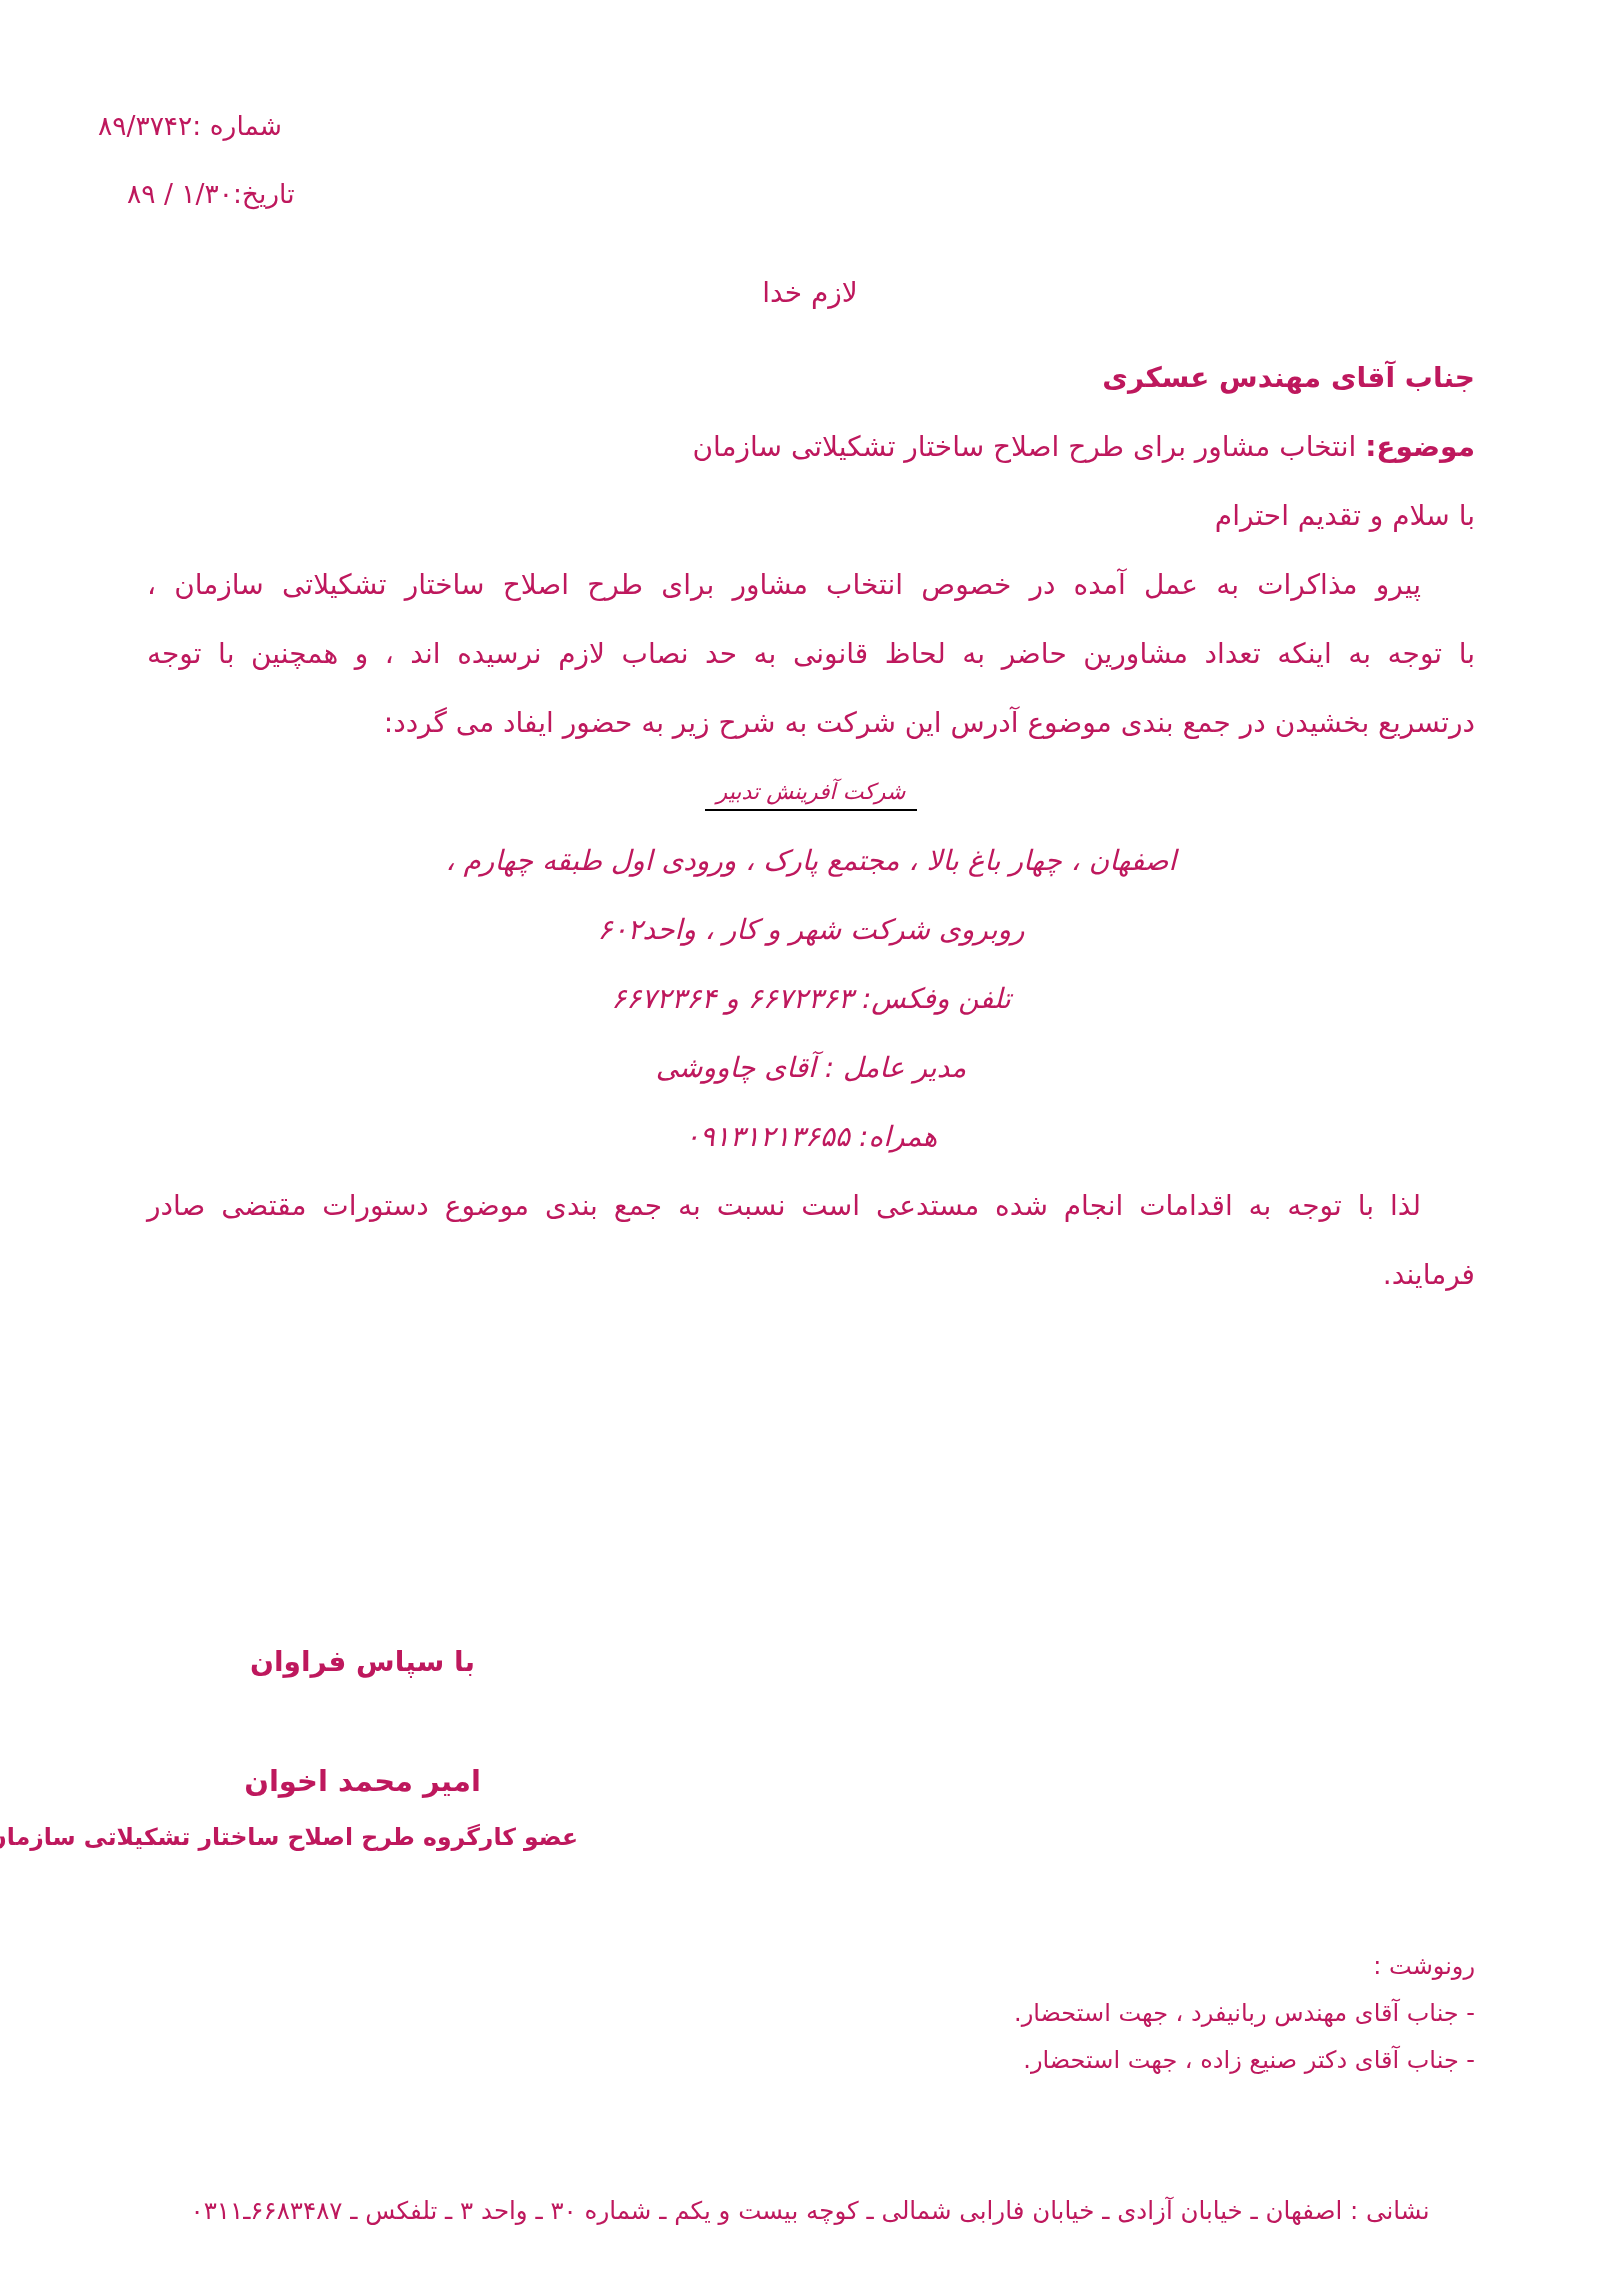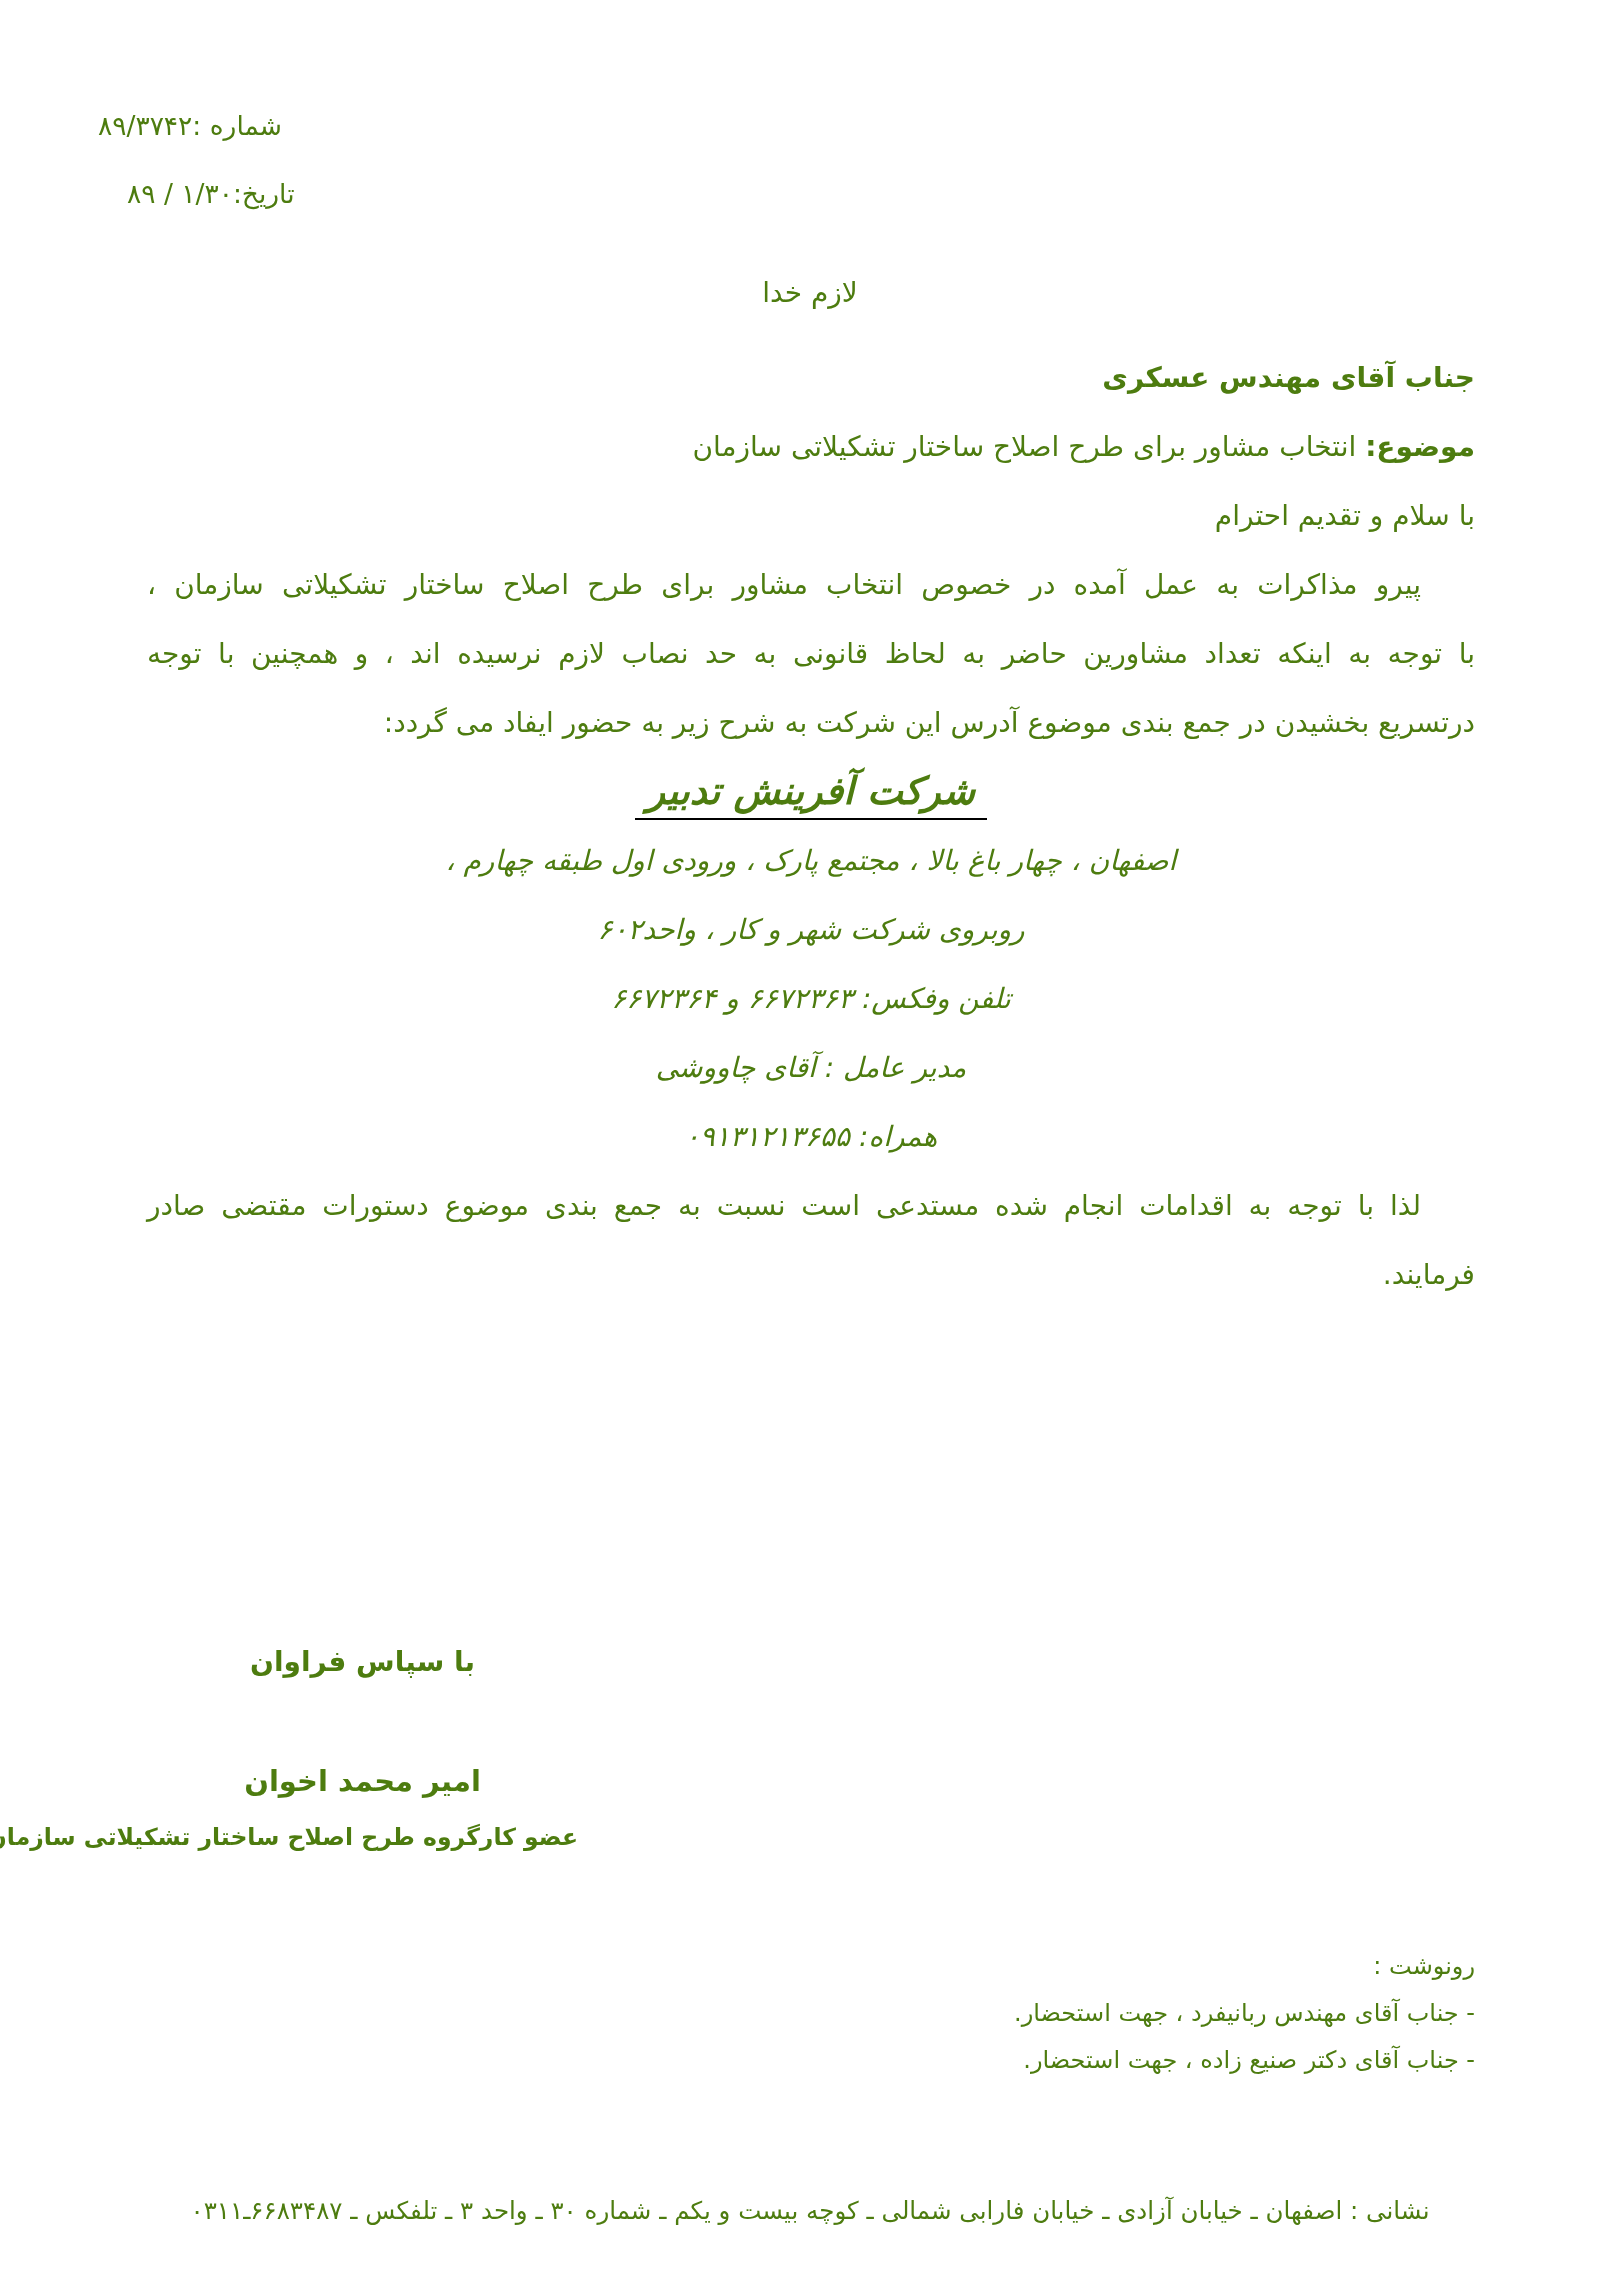--- a/index.html
+++ b/index.html
@@ -1,21 +1,21 @@
 <!DOCTYPE html>
 <html lang="fa" dir="rtl"><head>
 <meta charset="utf-8">
 <style>
   html,body{margin:0;padding:0;background:#ffffff;}
   .page{
     position:relative;
     width:1620px;
     height:2293px;
     background:#ffffff;
-    color:#4d7c0f;
+    color:#be185d;
     font-family:"DejaVu Sans", sans-serif;
     direction:rtl;
     overflow:hidden;
   }
   .abs{position:absolute;}
   
   .ref{left:98px;white-space:nowrap;font-size:26.5px;}
   .ref-number{top:110px;}
   .ref-date{top:178px;}
   .ref .val{unicode-bidi:isolate;}
@@ -23,21 +23,21 @@
   
   .bismillah{top:276px;left:0;right:0;text-align:center;font-size:28px;}
   
   .letter-body{top:343px;right:145px;left:147px;font-size:28px;line-height:69px;}
   .line{white-space:nowrap;}
   .bold{font-weight:bold;}
   .just{text-align:justify;text-align-last:justify;}
   .indent{text-indent:54px;}
   
   .company{text-align:center;font-style:italic;}
-  .company-name{font-size:38px;font-weight:bold;}
+  .company-name{font-size:22px;font-weight:normal;}
   .company-name .underline{
     display:inline-block;
     line-height:normal;
     padding:0 11.8px 4.9px 11.8px;
     border-bottom:2.9px solid #000;
   }
   
   .closing-block{left:147px;top:1627px;width:431px;text-align:center;}
   .closing{font-weight:bold;font-size:28px;line-height:69px;}
   .signer-name{font-weight:bold;font-size:29px;line-height:69px;margin-top:51px;}

